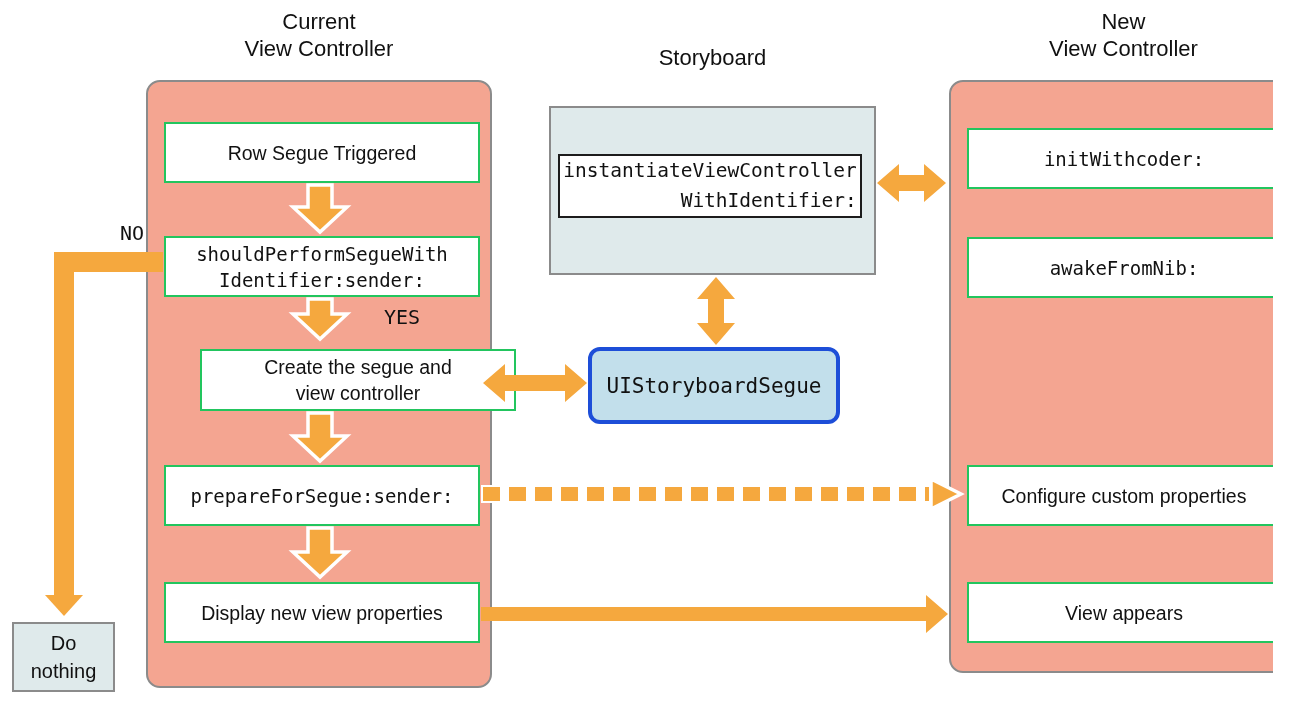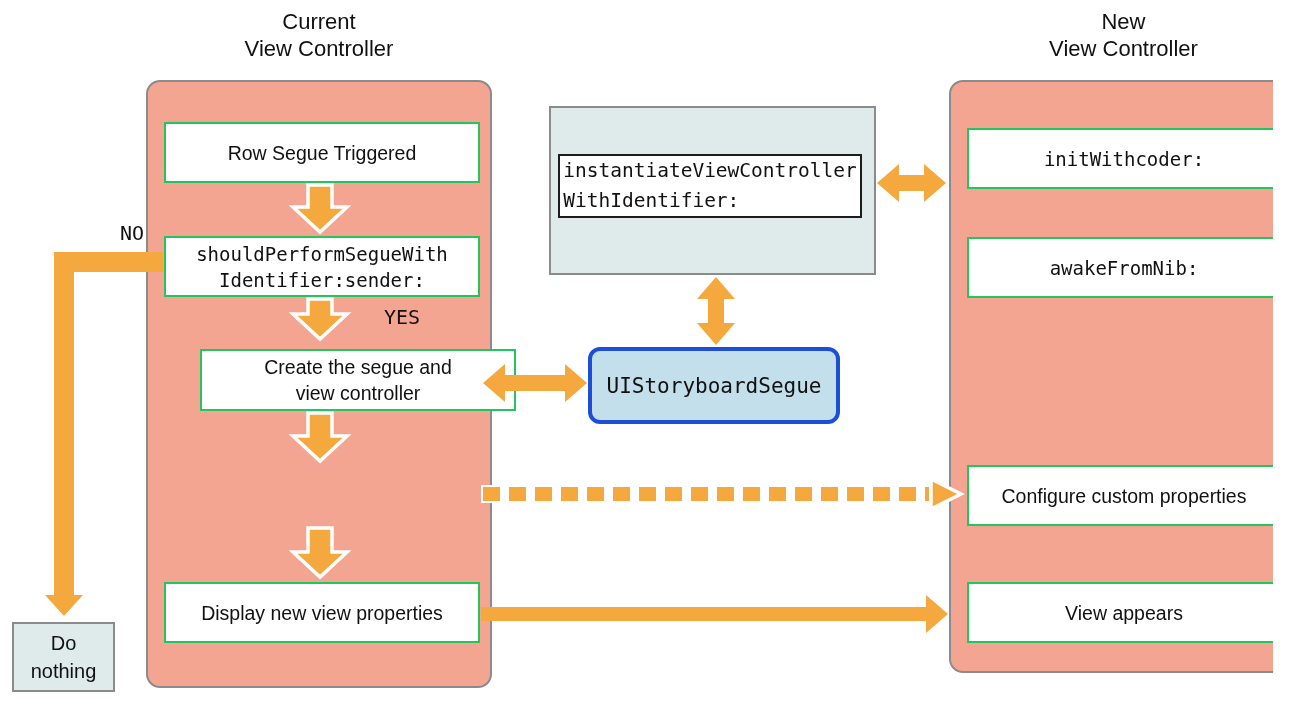--- a/index.html
+++ b/index.html
@@ -23,21 +23,21 @@
     text-align:center;font-size:19.5px;line-height:26px;
   }
   .mono{font-family:"DejaVu Sans Mono",monospace;font-size:19px;}
   .storyboard-box{
     background:var(--pale-blue,#DFEAEB);
     border:2px solid var(--border-gray,#8B8B8B);z-index:2;
   }
   .method-box{
     background:#fff;border:2px solid #1c1c1c;z-index:3;
     display:flex;align-items:center;justify-content:center;
-    text-align:left;font-family:"DejaVu Sans Mono",monospace;
+    text-align:right;font-family:"DejaVu Sans Mono",monospace;
     font-size:19.5px;line-height:30px;
   }
   .segue-box{
     background:var(--segue-blue,#C2DFEB);
     border:4px solid #1d4ed8;border-radius:12px;z-index:3;
     display:flex;align-items:center;justify-content:center;
     font-family:"DejaVu Sans Mono",monospace;font-size:21px;
   }
   .do-nothing-box{
     background:var(--pale-blue,#DFEAEB);
@@ -56,36 +56,38 @@
   .dash-casing{stroke:#fff;stroke-width:18;stroke-dasharray:21 5;fill:none;}
   .dash-orange{stroke:var(--arrow-orange,#F5A83E);stroke-width:14;stroke-dasharray:17 9;stroke-dashoffset:-2;fill:none;}
 </style>
 </head>
 <body>
 
 <div class="canvas">
 
   <div class="abs title pre" style="left:146px;top:8px;width:346px;">Current
 View Controller</div>
+  <div class="abs title" style="left:549px;top:44px;width:327px;">Storyboard</div>
   <div class="abs title pre" style="left:949px;top:8px;width:349px;">New
 View Controller</div>
 
   <div class="abs panel" style="left:146px;top:80px;width:346px;height:608px;"></div>
   <div class="abs panel" style="left:949px;top:80px;width:349px;height:593px;"></div>
 
   <div class="abs storyboard-box" style="left:549px;top:106px;width:327px;height:169px;"></div>
   <div class="abs method-box pre" style="left:558px;top:154px;width:304px;height:64px;">instantiateViewController
 WithIdentifier:</div>
   <div class="abs segue-box" style="left:588px;top:347px;width:252px;height:77px;">UIStoryboardSegue</div>
 
   <div class="abs white-box" style="left:164px;top:122px;width:316px;height:61px;">Row Segue Triggered</div>
   <div class="abs white-box mono pre" style="left:164px;top:236px;width:316px;height:61px;">shouldPerformSegueWith
 Identifier:sender:</div>
   <div class="abs white-box pre" style="left:164px;top:349px;width:316px;height:62px;margin-left:36px;">Create the segue and
 view controller</div>
+  <div class="abs white-box mono" style="left:164px;top:465px;width:316px;height:61px;">prepareForSegue:sender:</div>
   <div class="abs white-box" style="left:164px;top:582px;width:316px;height:61px;">Display new view properties</div>
 
   <div class="abs white-box mono" style="left:967px;top:128px;width:314px;height:61px;">initWithcoder:</div>
   <div class="abs white-box mono" style="left:967px;top:237px;width:314px;height:61px;">awakeFromNib:</div>
   <div class="abs white-box" style="left:967px;top:465px;width:314px;height:61px;">Configure custom properties</div>
   <div class="abs white-box" style="left:967px;top:582px;width:314px;height:61px;">View appears</div>
 
   <div class="abs do-nothing-box pre" style="left:12px;top:622px;width:103px;height:70px;">Do
 nothing</div>
 

